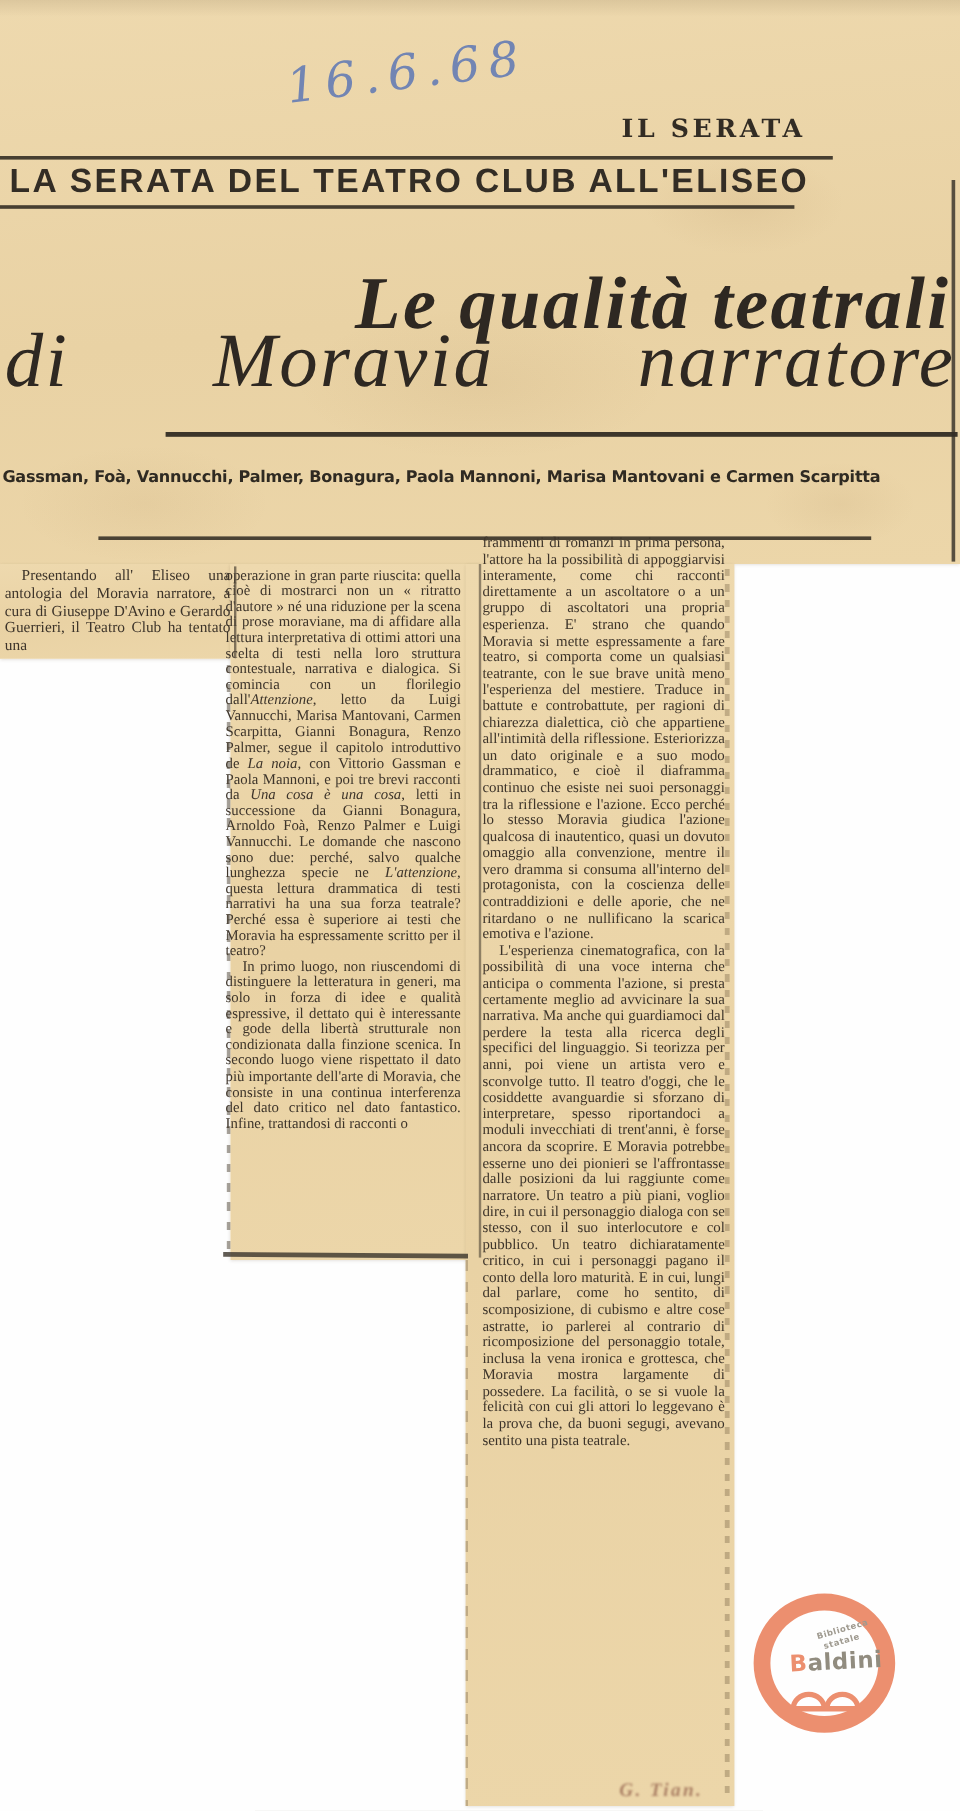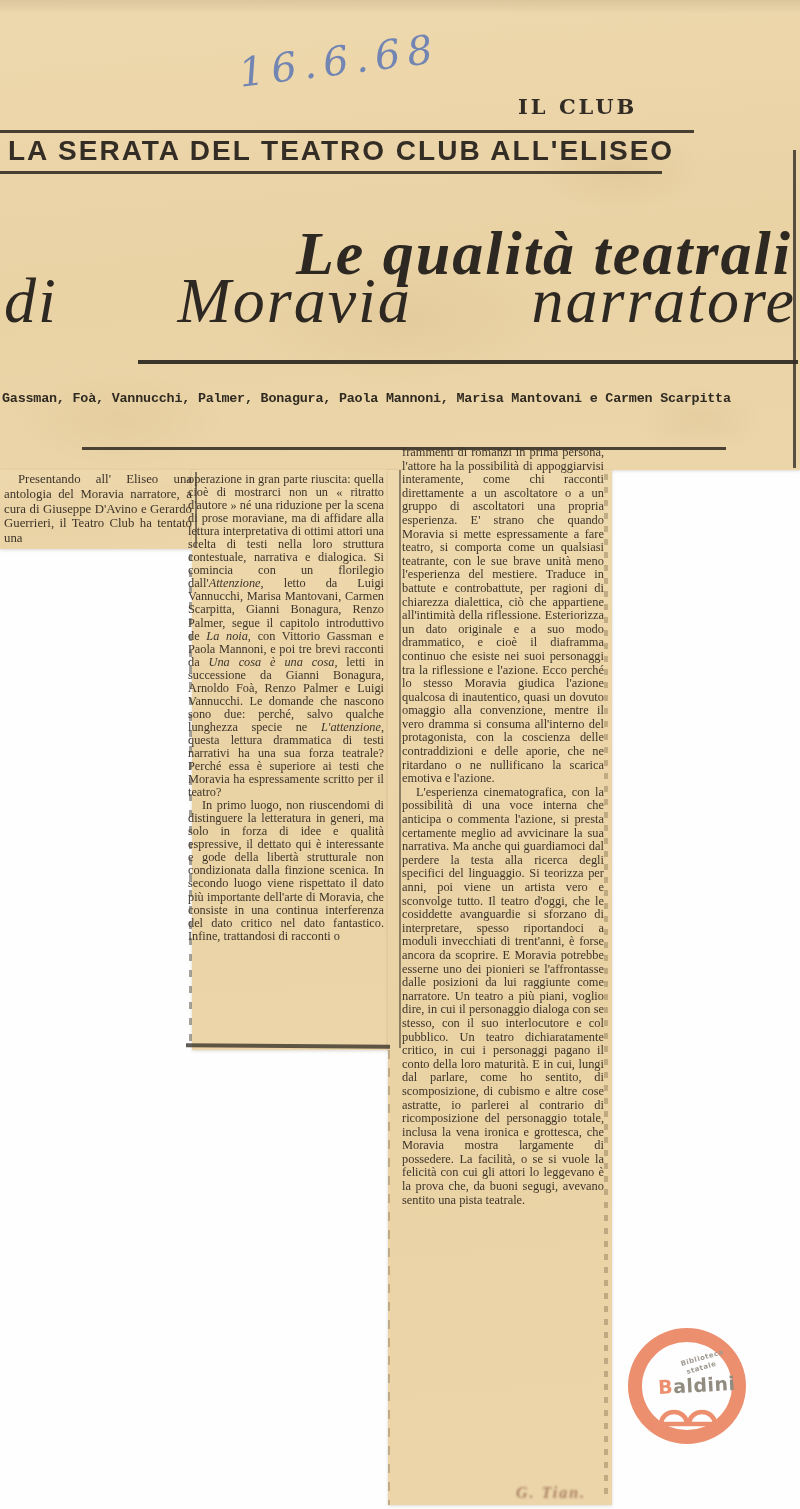--- a/index.html
+++ b/index.html
@@ -66,21 +66,21 @@
     font-size:64px;letter-spacing:2px;color:#2e2822;
     text-align:justify;text-align-last:justify;white-space:normal;
   }
   .rule-under-headline{left:138px;top:360px;width:660px;height:4px;background:#3c352a;}
   .subhead{
     position:absolute;left:2px;top:386px;width:794px;
     font-family:"DejaVu Sans",sans-serif;font-weight:bold;
     color:#2f2a22;font-size:13.4px;letter-spacing:-0.2px;
   }
   .subhead .sh-line{white-space:nowrap;overflow:hidden;height:26px;line-height:26px;
-    text-align:justify;font-family:Liberation Mono, monospace;}
+    text-align:justify;}
   .rule-under-subhead{left:82px;top:447px;width:644px;height:3px;background:#4a4234;}
   .border-right-top{
     position:absolute;left:793px;top:150px;width:3px;height:318px;
     background:rgba(50,45,38,.8);
   }
 
   
   .coltext{
     position:absolute;overflow:hidden;
     font-family:"Liberation Serif",serif;color:#3d342a;
@@ -144,21 +144,21 @@
   .stamp-book{position:absolute;left:28px;top:70px;}
 </style>
 </head>
 <body>
 
 <div class="page">
 
   <div class="clip clip-top">
     <div class="mottle"></div>
     <div class="handwritten-date">16.6.68</div>
-    <div class="masthead">IL CLUB</div>
+    <div class="masthead">IL SERATA</div>
     <div class="rule rule-over-kicker"></div>
     <div class="kicker">LA SERATA DEL TEATRO CLUB ALL'ELISEO</div>
     <div class="rule rule-under-kicker"></div>
     <div class="headline-line1">Le qualità teatrali</div>
     <div class="headline-line2">di Moravia narratore</div>
     <div class="rule rule-under-headline"></div>
     <div class="subhead">
       <div class="sh-line">Gassman, Foà, Vannucchi, Palmer, Bonagura, Paola Mannoni, Marisa Mantovani e Carmen Scarpitta</div>
     </div>
     <div class="rule rule-under-subhead"></div>

